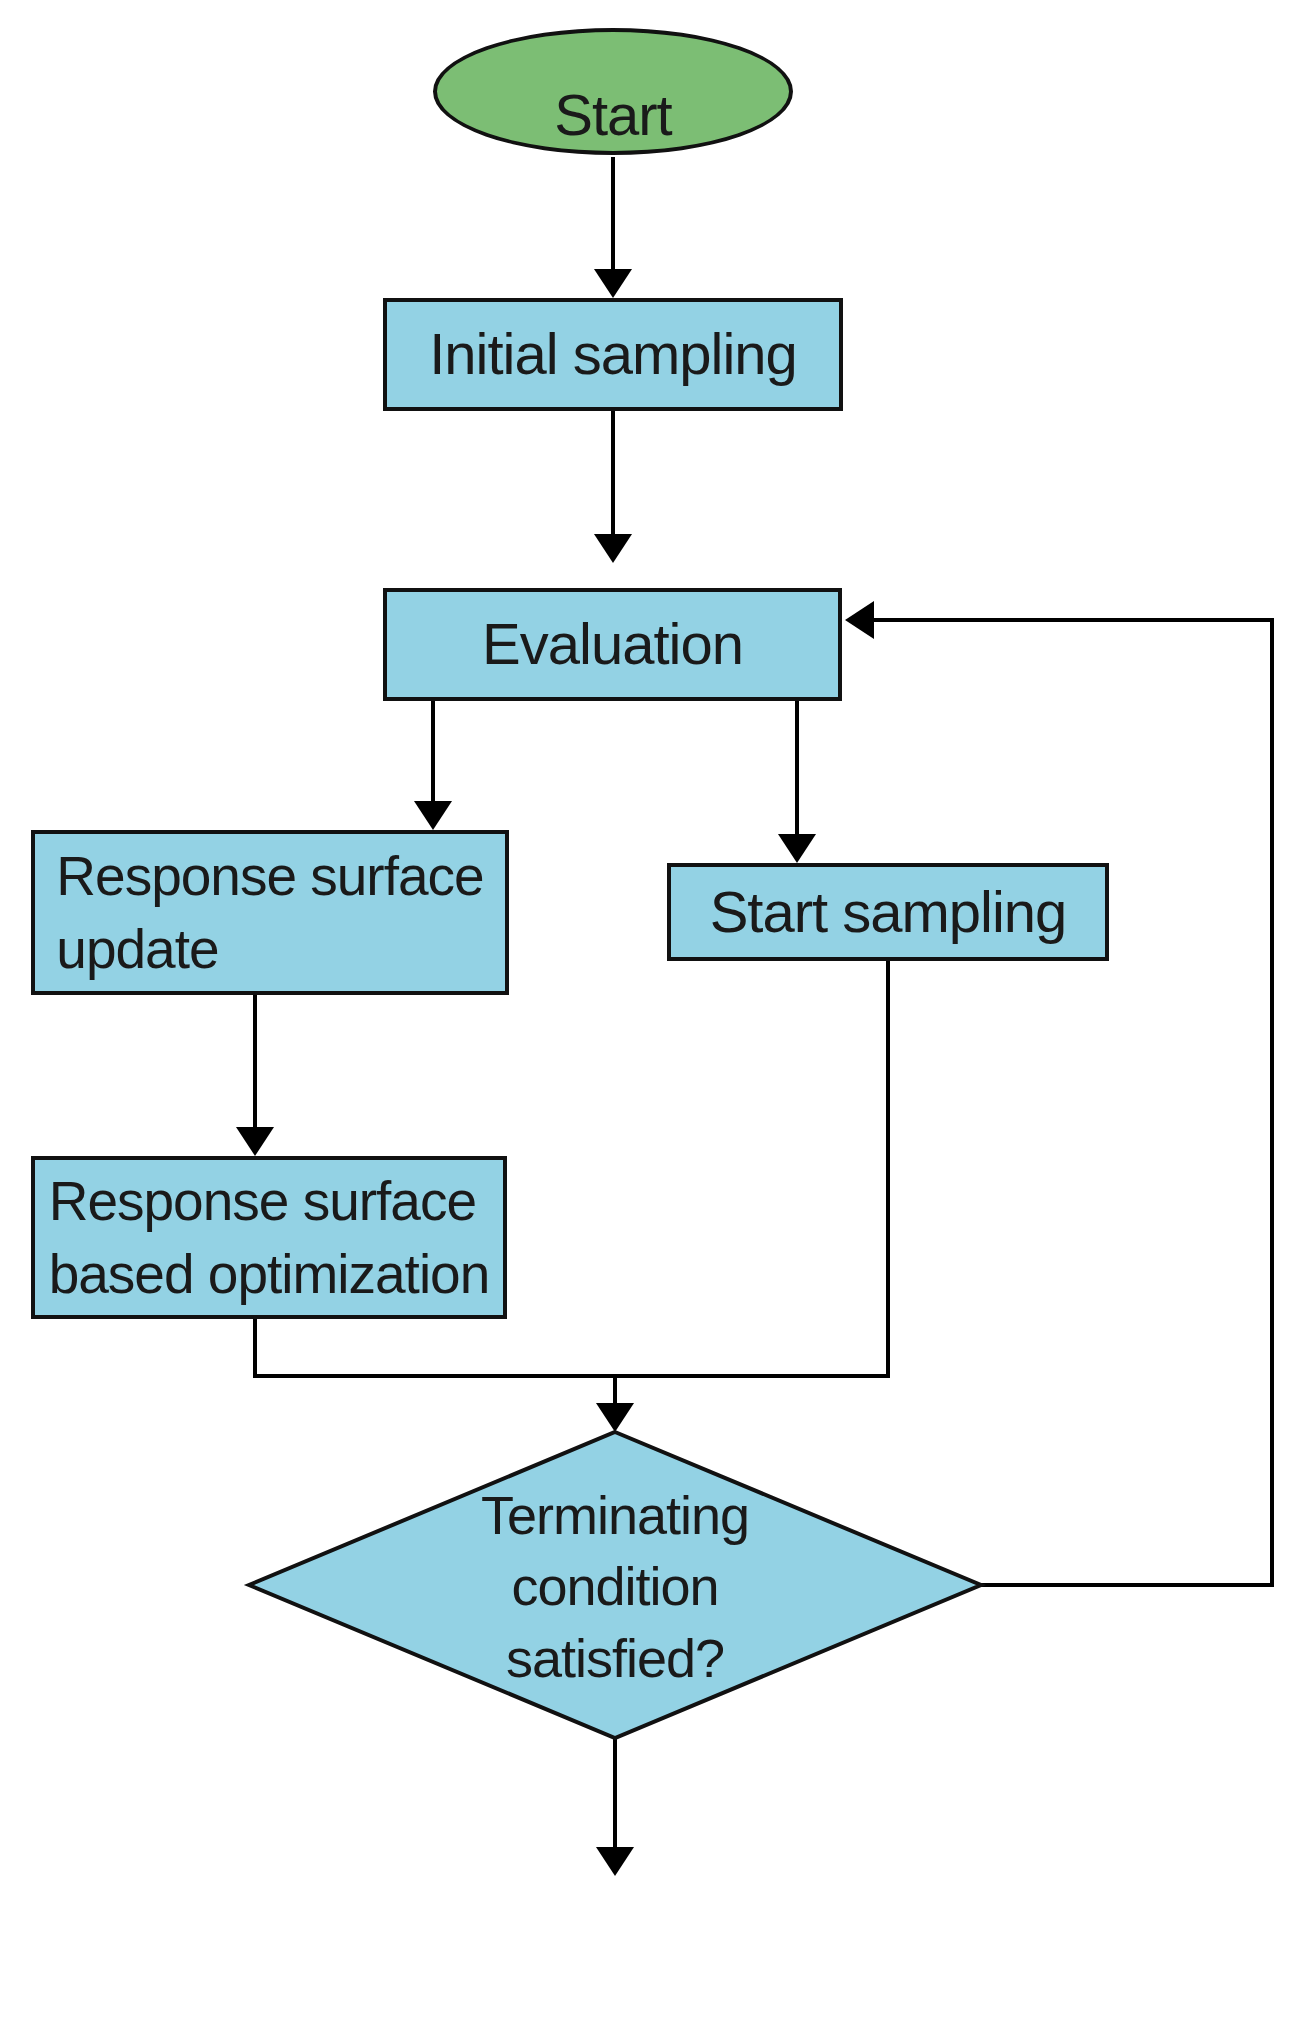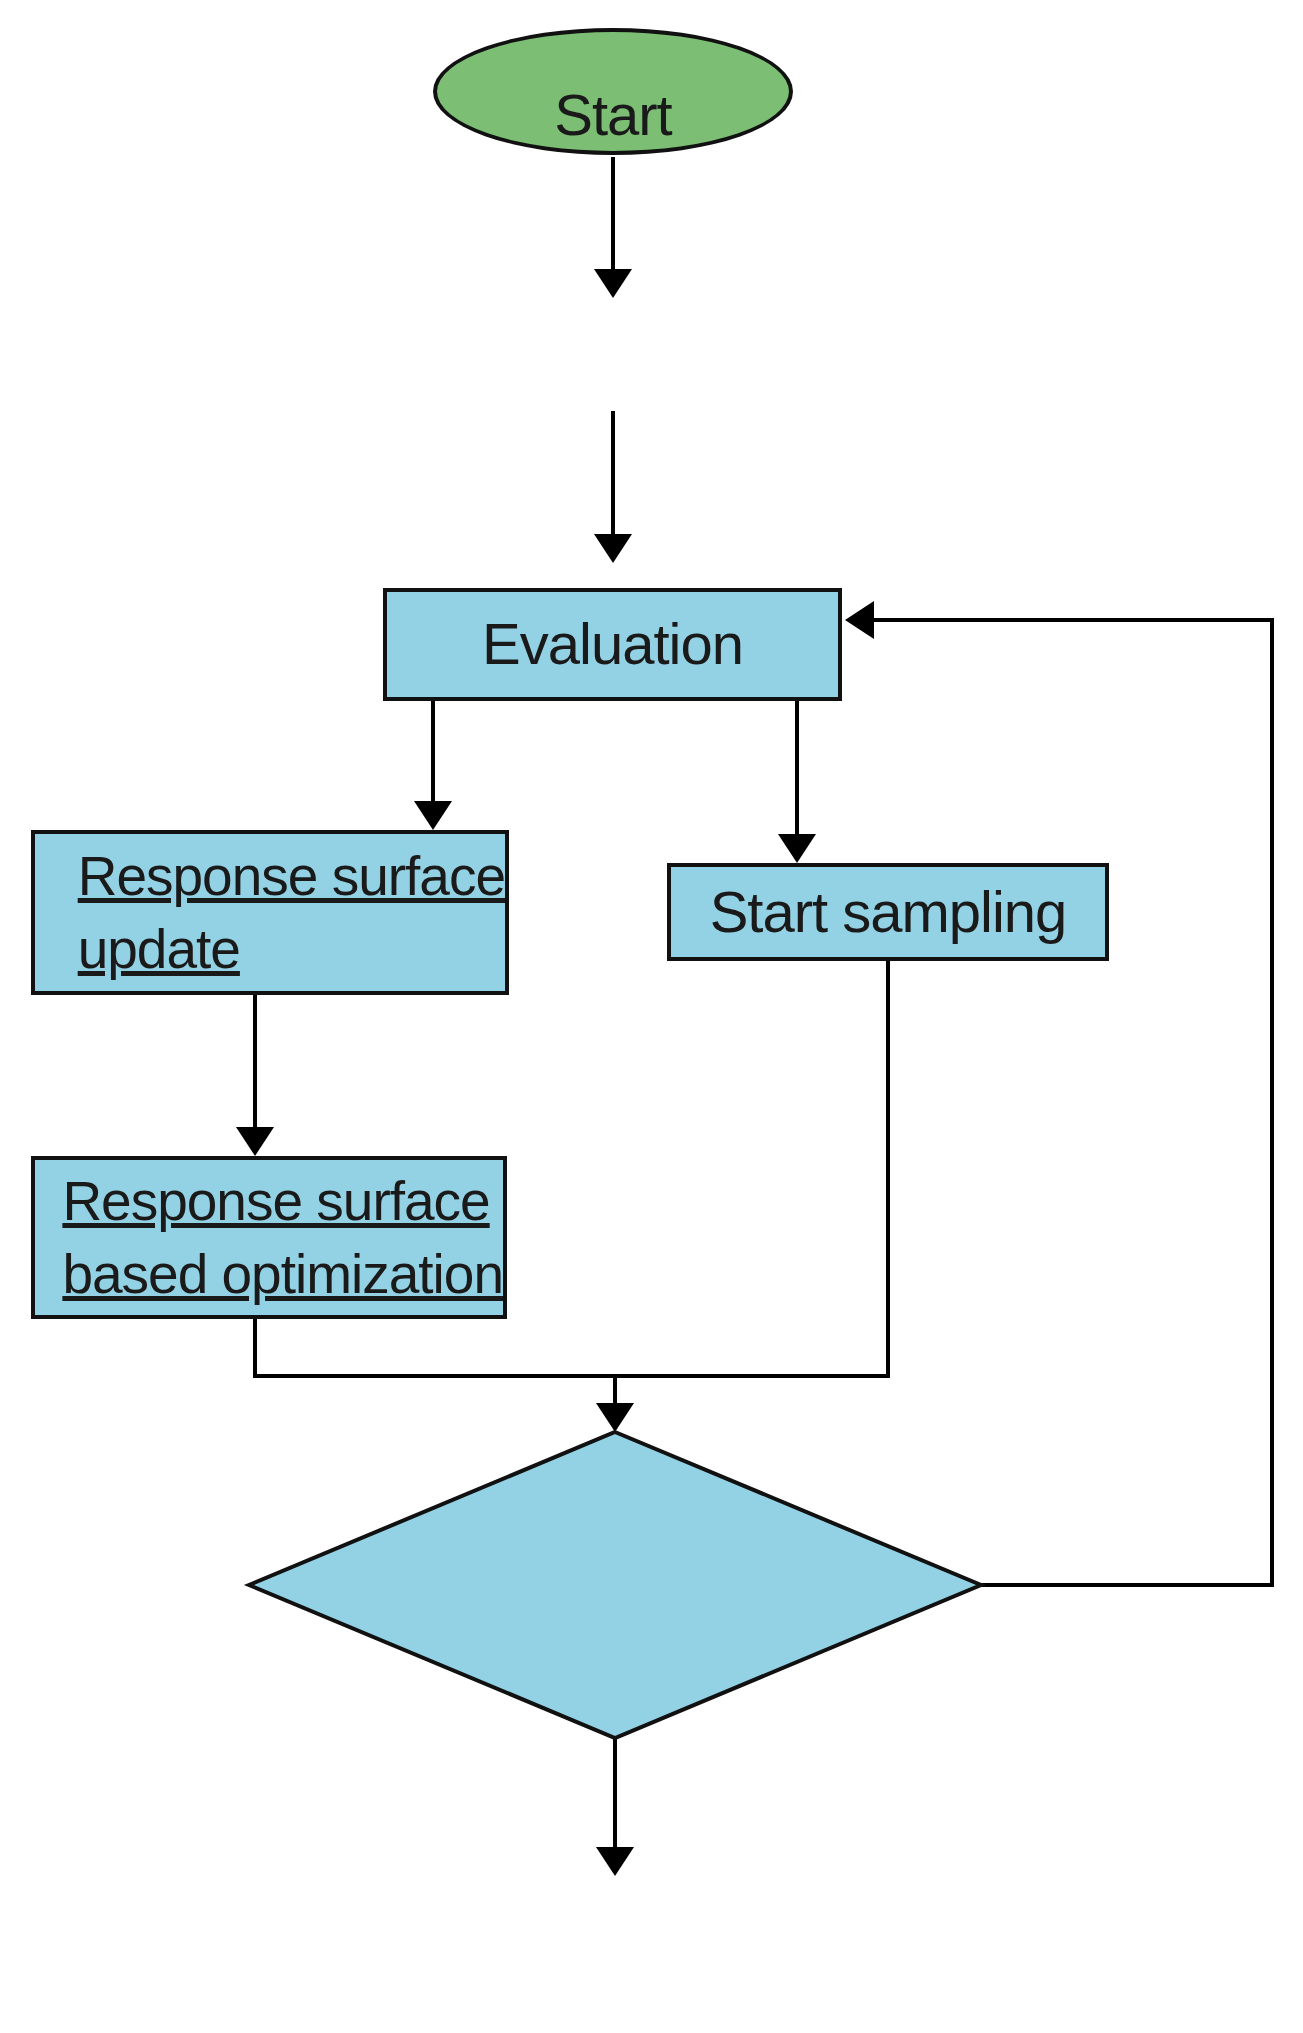--- a/index.html
+++ b/index.html
@@ -42,24 +42,23 @@
     white-space: pre;
   }
   .terminator {
     background: var(--green, #7cbe74);
     border-radius: 50%;
   }
   .process {
     background: var(--blue, #93d2e4);
   }
   .left-align {
-    justify-content: flex-end;
+    justify-content: center;
     font-size: 55px;
     line-height: 1.32;
-    text-decoration: underline;
   }
   .diamond-label {
     position: absolute;
     left: 365px;
     top: 1462px;
     width: 500px;
     height: 250px;
     display: flex;
     align-items: center;
     justify-content: center;
@@ -113,34 +112,42 @@
     <path class="edge" d="M615 1738 V1848"></path>
     <polygon class="arrowhead" points="596,1847 634,1847 615,1876"></polygon>
 
     <polygon class="diamond-shape" points="615,1432 981,1585 615,1738 249,1585"></polygon>
   </svg>
 
   <div class="node terminator" id="node-start">
     <span>Start</span>
   </div>
 
+  <div class="node process" id="node-initial-sampling">
+    <span>Initial sampling</span>
+  </div>
 
   <div class="node process" id="node-evaluation">
     <span>Evaluation</span>
   </div>
 
   <div class="node process left-align" id="node-response-surface-update">
     <span>Response surface
 update</span>
   </div>
 
   <div class="node process" id="node-global-sampling">
     <span>Start sampling</span>
   </div>
 
   <div class="node process left-align" id="node-response-surface-based-optimization">
     <span>Response surface
 based optimization</span>
   </div>
 
+  <div class="diamond-label">
+    <span>Terminating
+condition
+satisfied?</span>
+  </div>
 
 
 </div>
 
 </body></html>

